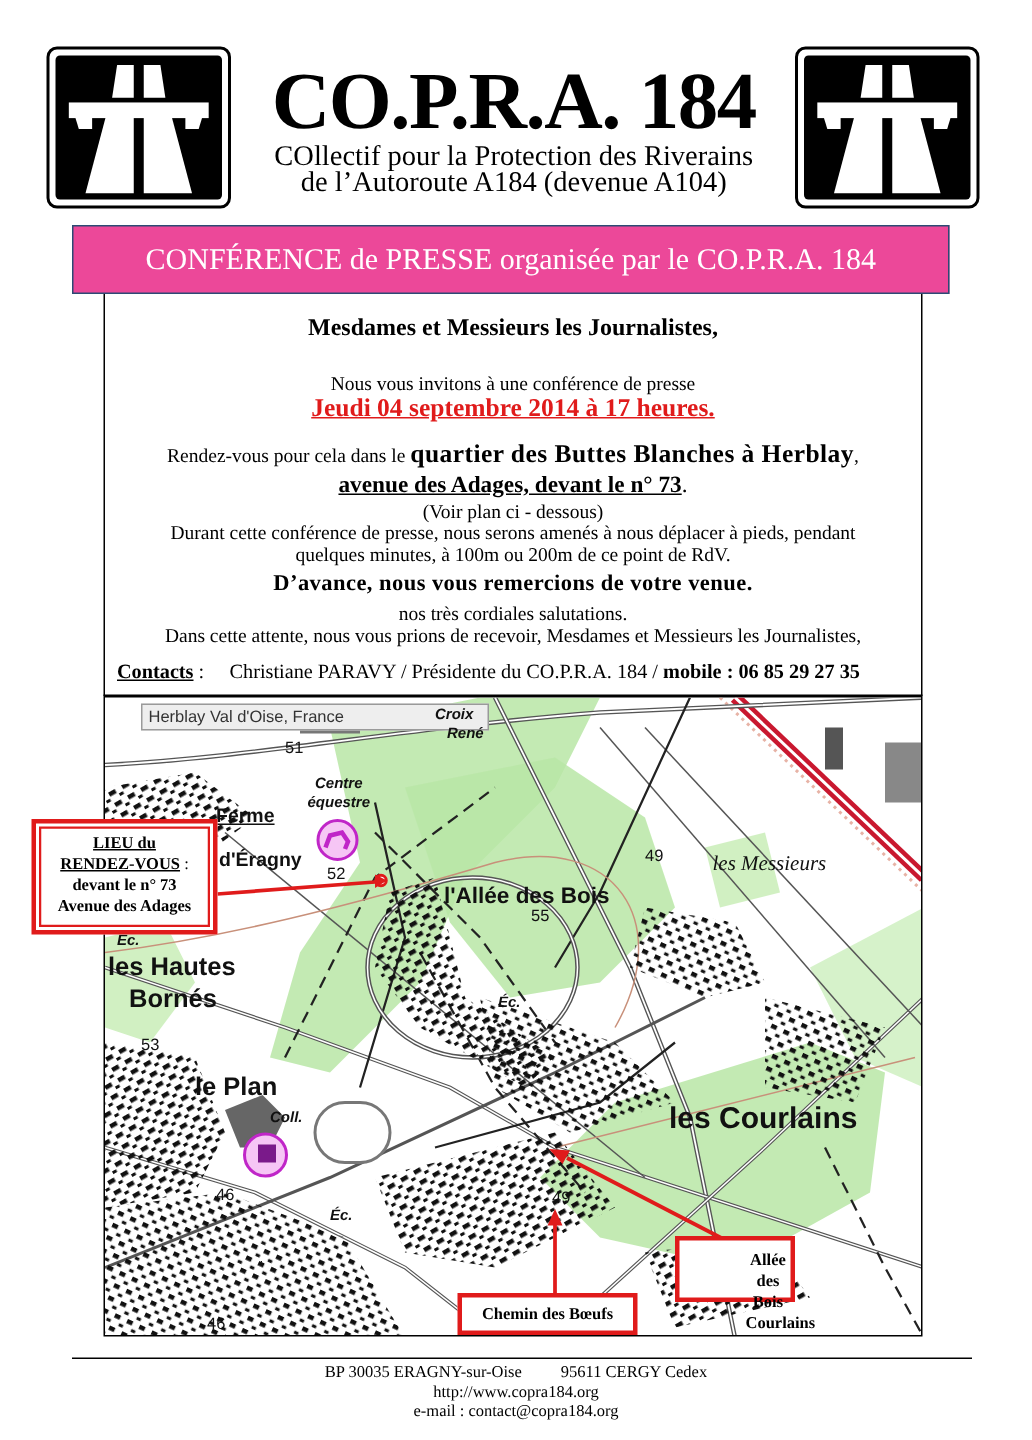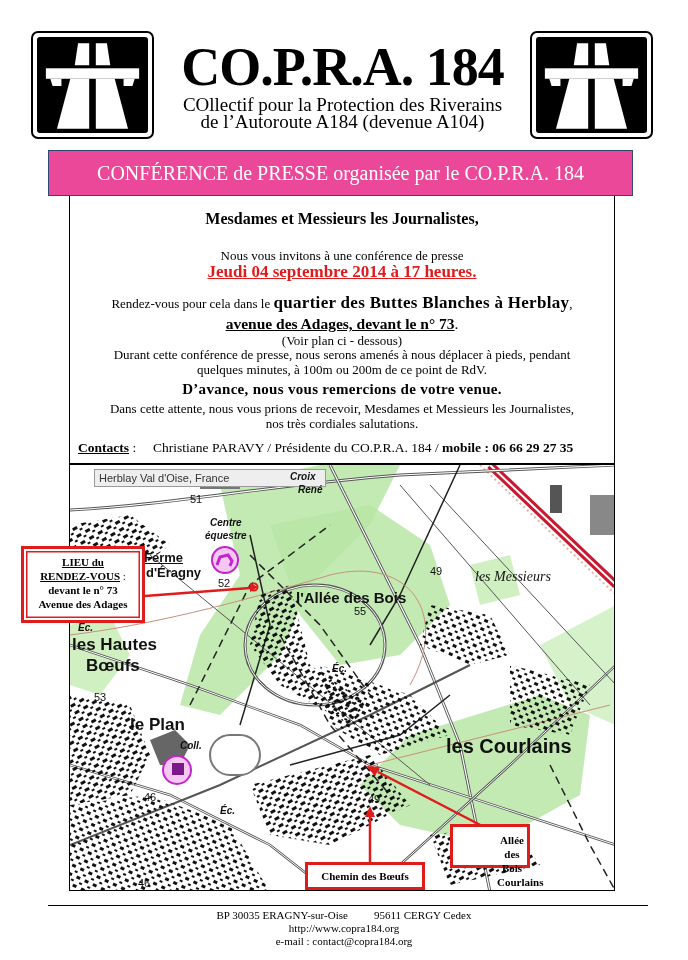--- a/index.html
+++ b/index.html
@@ -103,24 +103,24 @@
   <div class="p-date"><span>Jeudi 04 septembre 2014 à 17 heures.</span></div>
   <div class="p-rdv"><span>Rendez-vous pour cela dans le </span><b>quartier des Buttes Blanches à Herblay</b><span>,</span></div>
   <div class="p-addr"><span class="u">avenue des Adages, devant le n° 73</span><span class="n">.</span></div>
   <div class="p-plan">(Voir plan ci - dessous)</div>
   <div class="p-body1">
     <div>Durant cette conférence de presse, nous serons amenés à nous déplacer à pieds, pendant</div>
     <div>quelques minutes, à 100m ou 200m de ce point de RdV.</div>
   </div>
   <div class="p-thanks">D’avance, nous vous remercions  de votre venue.</div>
   <div class="p-body2">
+    <div>nos très cordiales salutations.</div>
     <div>Dans cette attente, nous vous prions de recevoir, Mesdames et Messieurs les Journalistes,</div>
-    <div>nos très cordiales salutations.</div>
-  </div>
-  <div class="p-contact"><span class="lbl">Contacts</span><span style="white-space:pre"> :     </span><span>Christiane PARAVY / Présidente du CO.P.R.A. 184 / </span><span class="mob">mobile : 06 66 29 27 35</span></div>
+  </div>
+  <div class="p-contact"><span class="lbl">Contacts</span><span style="white-space:pre"> :     </span><span>Christiane PARAVY / Présidente du CO.P.R.A. 184 / </span><span class="mob">mobile : 06 85 29 27 35</span></div>
 </div>
 
 <div class="map">
   <svg class="bg" width="546" height="427" viewBox="0 0 546 427">
 
     <path d="M150,20 L250,0 L330,0 L300,60 L240,120 L210,190 L150,250 L110,240 L130,170 L170,110 Z" fill="#b9e6a6" opacity="0.85"></path>
     <path d="M200,60 L300,40 L360,80 L380,140 L330,190 L270,200 L230,150 Z" fill="#b9e6a6" opacity="0.85"></path>
     <path d="M340,270 L470,230 L520,250 L510,330 L420,380 L330,360 L290,320 Z" fill="#b9e6a6" opacity="0.85"></path>
     <path d="M0,160 L40,150 L60,190 L30,230 L0,220 Z" fill="#c5ecb3" opacity="0.8"></path>
     <path d="M470,180 L546,140 L546,260 L500,240 Z" fill="#c5ecb3" opacity="0.7"></path>
@@ -205,26 +205,26 @@
     <line x1="300" y1="398" x2="300" y2="350" stroke="#e01b1b" stroke-width="2.5"></line>
     <polygon points="295,352 300,341 305,352" fill="#e01b1b"></polygon>
   </svg>
 
   <div class="map-search">Herblay Val d'Oise, France</div>
 
   <div class="map-label ml-small" style="left:220px;top:6px;">Croix</div>
   <div class="map-label ml-small" style="left:228px;top:19px;">René</div>
   <div class="map-label ml-small" style="left:140px;top:52px;">Centre</div>
   <div class="map-label ml-small" style="left:135px;top:65px;">équestre</div>
-  <div class="map-label ml-med" style="left:74px;top:85px;text-decoration:underline;">Ferme</div>
+  <div class="map-label ml-med" style="left:74px;top:71px;text-decoration:underline;">Ferme</div>
   <div class="map-label ml-med" style="left:76px;top:100px;text-align:center;">d'Éragny</div>
   <div class="map-label ml-big" style="left:226px;top:124px;font-size:15px;">l'Allée des Bois</div>
   <div class="map-label ml-it" style="left:405px;top:104px;">les Messieurs</div>
   <div class="map-label ml-big" style="left:2px;top:170px;">les Hautes</div>
-  <div class="map-label ml-big" style="left:16px;top:191px;">Bœufs</div>
+  <div class="map-label ml-big" style="left:16px;top:191px;">Bornés</div>
   <div class="map-label ml-big" style="left:60px;top:250px;">le Plan</div>
   <div class="map-label ml-small" style="left:110px;top:275px;">Coll.</div>
   <div class="map-label ml-big" style="left:376px;top:270px;font-size:20px;">les Courlains</div>
   <div class="map-label ml-small" style="left:262px;top:198px;">Éc.</div>
   <div class="map-label ml-small" style="left:150px;top:340px;">Éc.</div>
   <div class="map-label ml-small" style="left:8px;top:157px;">Éc.</div>
   <div class="map-label ml-num" style="left:120px;top:28px;">51</div>
   <div class="map-label ml-num" style="left:148px;top:112px;">52</div>
   <div class="map-label ml-num" style="left:360px;top:100px;">49</div>
   <div class="map-label ml-num" style="left:284px;top:140px;">55</div>

